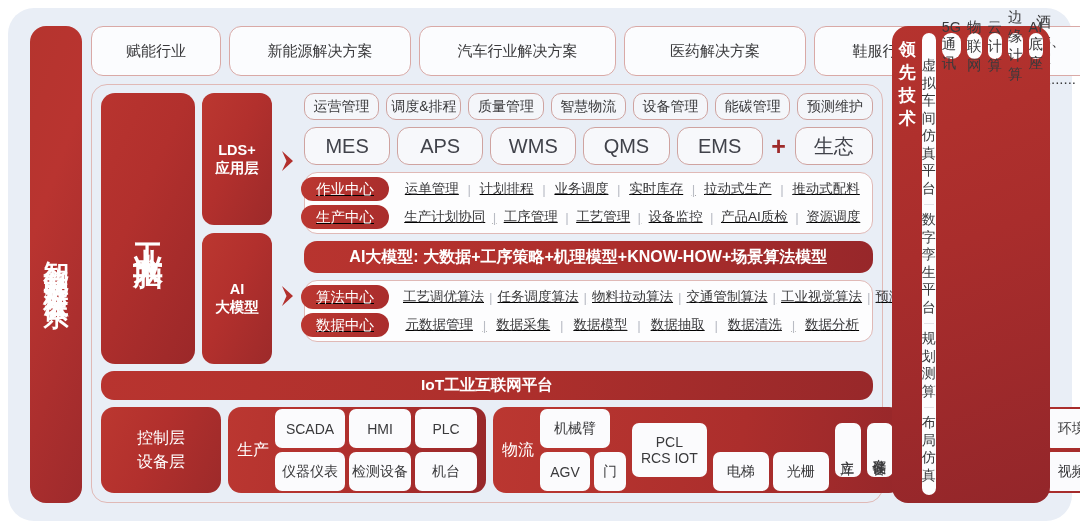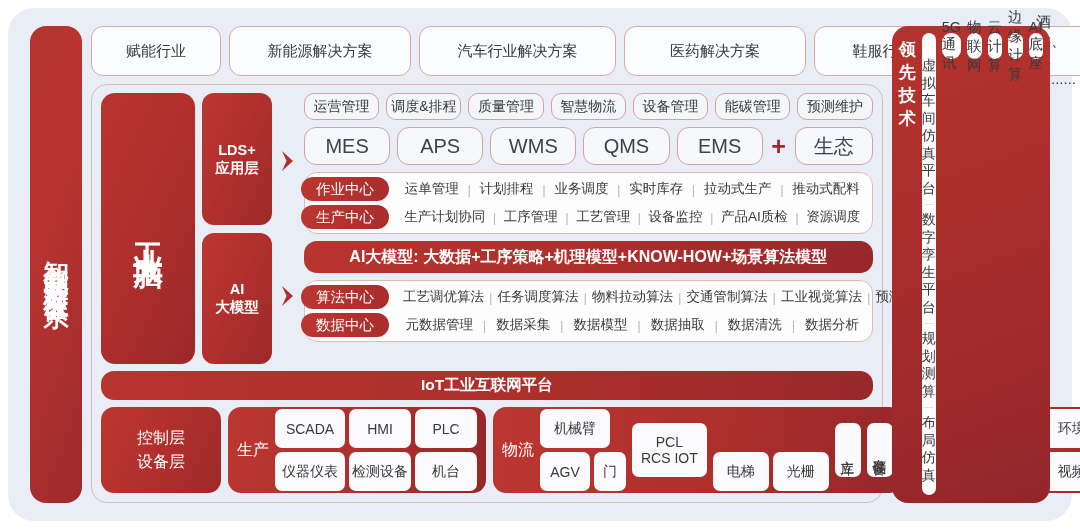--- a/index.html
+++ b/index.html
@@ -56,21 +56,21 @@
   .chiprow{display:flex;gap:7px;}
   .chip{flex:1 1 0;border:1px solid #cfa3a0;border-radius:10px;background:#f4f6fa;
         font-size:14px;color:#3a3a3c;height:25px;display:flex;align-items:center;
         justify-content:center;white-space:nowrap;}
   .chip.big{height:36px;font-size:20px;color:#40424a;background:#f7f8fb;border-radius:12px;}
   .plus{flex:0 0 18px;display:flex;align-items:center;justify-content:center;
         color:#9d2a2a;font-size:25px;font-weight:700;line-height:1;}
   .chip.eco{flex:0 0 76px;}
 
   .panel{border:1px solid #e0b9b6;border-radius:13px;background:#fdfdfe;
-         padding:4px 6px 4px 0;display:flex;flex-direction:column;gap:4px;}
+         padding:4px 6px 4px 0;display:flex;flex-direction:column;gap:4px;text-decoration:underline;}
   .panelrow{display:flex;align-items:center;gap:10px;}
   .tagpill{flex:0 0 88px;margin-left:-4px;border-radius:13px;color:#fff;font-size:14.5px;
            height:24px;display:flex;align-items:center;justify-content:center;
            background:linear-gradient(100deg,#bb3731 0%,#a92d2c 100%);}
   .items{flex:1 1 auto;display:flex;align-items:center;justify-content:space-around;
          font-size:13.5px;color:#3a3a3c;white-space:nowrap;}
   .items .it{padding:0 4px;}
   .items .sep{color:#b9bcc4;padding:0 1px;}
 
   .banner{border-radius:13px;height:32px;display:flex;align-items:center;

